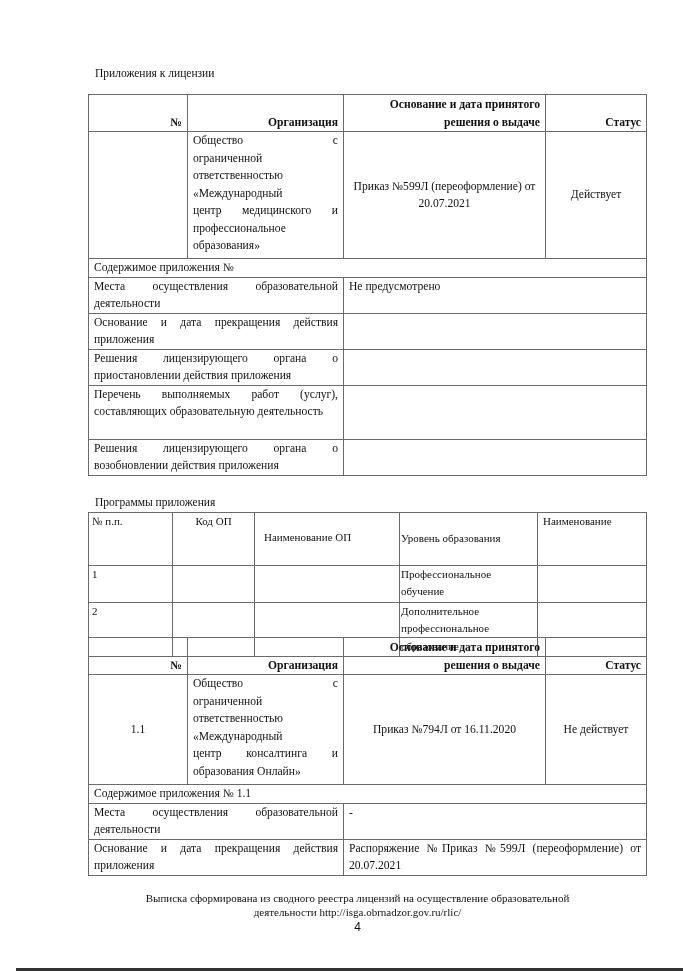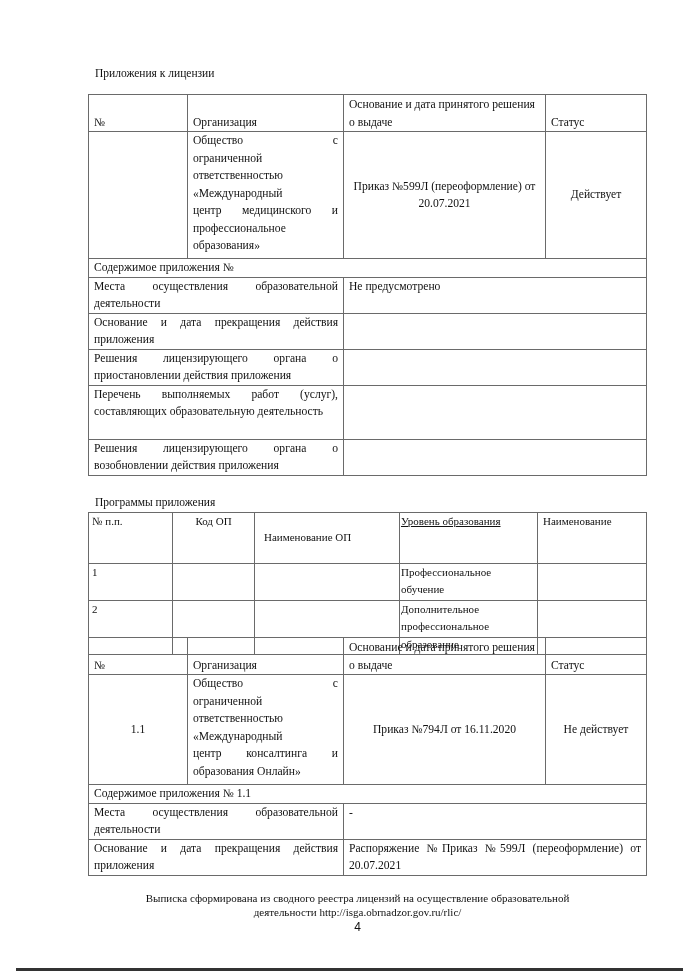--- a/index.html
+++ b/index.html
@@ -3,21 +3,21 @@
 <meta charset="utf-8">
 <style>
   html, body { margin: 0; padding: 0; background: #ffffff; }
   body { width: 683px; height: 971px; position: relative; overflow: hidden;
          font-family: "DejaVu Serif", "Liberation Serif", serif; color: #111; }
   .page { position: absolute; left: 16px; top: 0; width: 632px; height: 971px; background: #fff; }
   .bottom-bar { position: absolute; left: 0; top: 968px; width: 683px; height: 3px; background: #333; }
   .section-title { position: absolute; left: 79px; font-size: 11.5px; line-height: 14px; font-family: "Liberation Serif", serif; }
   table { position: absolute; border-collapse: collapse; font-family: "Liberation Serif", serif; font-size: 11.6px; line-height: 17.5px; table-layout: fixed; }
   td, th { border: 1px solid #6a6a6a; padding: 0 5px; vertical-align: top; font-weight: normal; }
-  .hdr th { vertical-align: bottom; text-align: left; }
+  .hdr th { vertical-align: bottom; text-align: right; font-weight: bold; }
   .center { text-align: center; vertical-align: middle !important; }
   .justify { text-align: justify; text-align-last: left; }
   .just-line { display: flex; justify-content: space-between; }
   .footer { position: absolute; left: 0; width: 683px; text-align: center; font-family: "Liberation Serif", serif; font-size: 11px; line-height: 14px; }
   .page-num { position: absolute; left: 0; width: 683px; text-align: center; font-family: "Liberation Sans", sans-serif; font-size: 12px; top: 920px; }
 </style>
 </head>
 <body>
 
 <div class="page">
@@ -93,21 +93,21 @@
         <col style="width:82px">
         <col style="width:145px">
         <col style="width:138px">
         <col style="width:109px">
       </colgroup>
     <tbody>
         <tr style="height:17px;">
       <th style="text-align:left; padding:0 3px;">№ п.п.</th>
       <th style="text-align:center; padding:0 9px;">Код ОП</th>
       <th style="text-align:left; padding:16px 9px;">Наименование ОП</th>
-      <th style="text-align:left; padding:0 1px;text-decoration:underline;">Уровень образования</th>
+      <th style="text-align:left; padding:17px 1px;">Уровень образования</th>
       <th style="text-align:left; padding:0 5px;">Наименование</th>
     </tr>
     <tr style="height:37px;">
       <td style="padding:0 3px;">1</td>
       <td></td>
       <td></td>
       <td style="padding:0 1px;">Профессиональное обучение</td>
       <td></td>
     </tr>
     <tr style="height:54px;">

